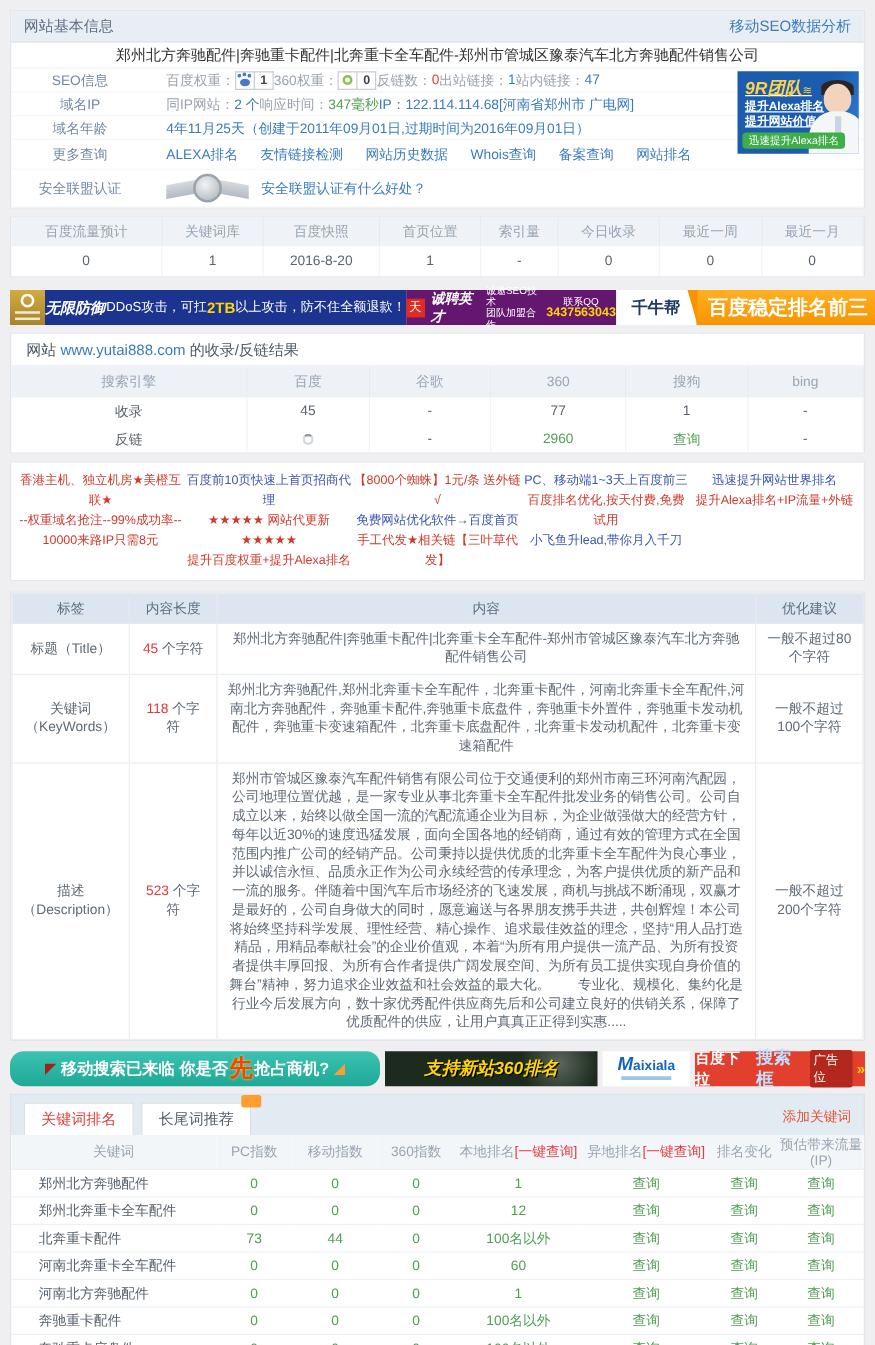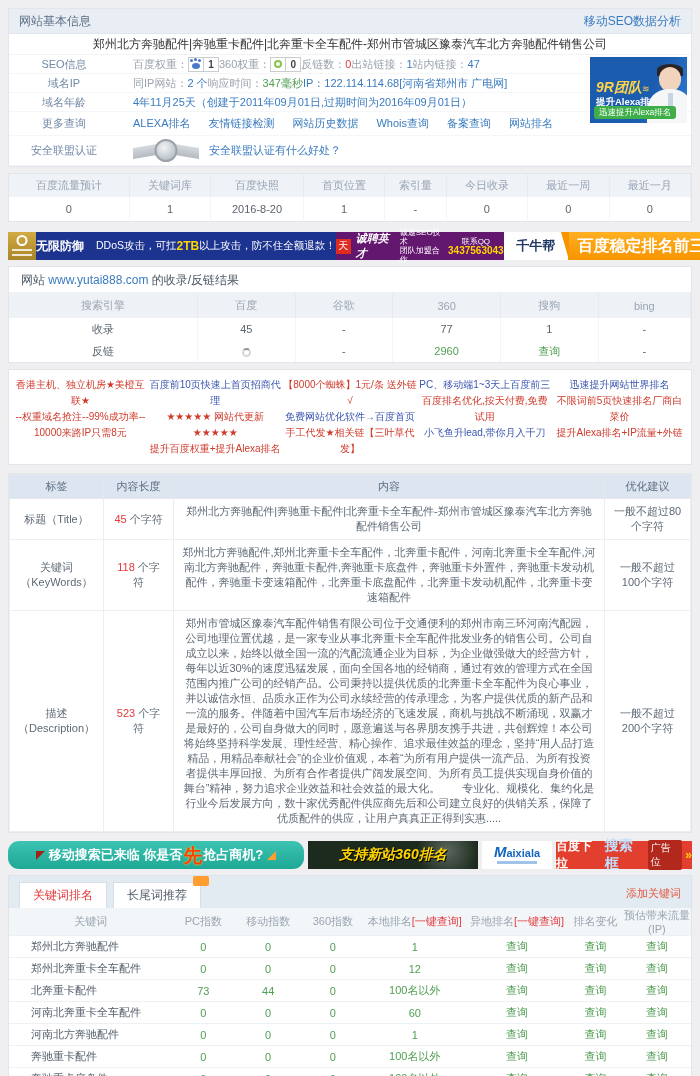--- a/index.html
+++ b/index.html
@@ -21,40 +21,40 @@
 .wnum{display:inline-flex;align-items:center;justify-content:center;min-width:15px;height:15px;border:1px solid #c9cdd2;border-left:none;font-weight:bold;color:#444;font-size:10px;}
 .paw{width:8px;height:6px;background:#4a77c9;border-radius:50%;position:relative;margin-top:3px;}
 .paw::before{content:"";position:absolute;width:3px;height:3px;background:#4a77c9;border-radius:50%;top:-4px;left:-2px;box-shadow:4px -1px 0 0 #4a77c9,8px 0 0 0 #4a77c9;}
 .ring{width:8px;height:8px;border:2px solid #8bc34a;border-radius:50%;display:inline-block;}
 .mlinks a{margin-right:18px;font-size:11px;}
 .medal{position:relative;width:66px;height:24px;flex:none;margin-right:10px;}
 .medal .wing{position:absolute;top:7px;width:24px;height:11px;background:linear-gradient(#d6dadf,#b4bac1);}
 .medal .wing.l{left:0;transform:skewY(-10deg);}
 .medal .wing.r{right:0;transform:skewY(10deg);}
 .medal .core{position:absolute;left:50%;top:0;transform:translateX(-50%);width:23px;height:23px;border-radius:50%;background:radial-gradient(circle at 40% 35%,#f2f4f6,#a8b0b8);border:2px solid #9aa2aa;}
-.side-ad{position:absolute;top:2px;right:4px;width:97px;height:66px;background:linear-gradient(115deg,#1b5cae 60%,#2f7fd6);overflow:hidden;color:#fff;padding:21px 0 0 6px;}
+.side-ad{position:absolute;top:2px;right:4px;width:97px;height:66px;background:linear-gradient(115deg,#1b5cae 60%,#2f7fd6);overflow:hidden;color:#fff;padding:5px 0 0 6px;text-decoration:underline;}
 .side-ad .brand{color:#ffd24a;font-weight:bold;font-style:italic;font-size:14px;line-height:14px;}
 .side-ad .flame{color:#ffd24a;font-size:9px;}
 .side-ad .l{font-size:9.5px;font-weight:bold;line-height:12px;}
 .side-ad .u{font-size:7.5px;color:#cfe3ff;margin-top:1px;}
 .side-ad .btn{position:absolute;left:4px;bottom:4px;background:#3fae49;border-radius:3px;color:#fff;font-size:8.5px;line-height:13px;padding:0 5px;}
 .person{position:absolute;right:-6px;top:10px;width:46px;height:70px;}
 .person .head{position:absolute;left:12px;top:0;width:22px;height:24px;border-radius:50% 50% 45% 45%;background:#f2d3bc;}
 .person .hair{position:absolute;left:10px;top:-3px;width:26px;height:12px;border-radius:50% 50% 0 0;background:#2a2424;}
 .person .shirt{position:absolute;left:0;top:22px;width:46px;height:48px;border-radius:45% 45% 0 0;background:#f4f6f8;}
 .person .tie{position:absolute;left:21px;top:26px;width:5px;height:26px;background:#c9d4e2;}
 table{border-collapse:collapse;width:100%;}
 .stats th{background:#eff3f8;color:#98a4b3;font-weight:normal;font-size:11px;height:23px;border-right:1px solid #e7ebf0;}
 .stats td{height:24px;text-align:center;font-size:11px;color:#5b646e;border-right:1px solid #f2f4f6;}
 .strip1{display:flex;height:28px;margin-top:10px;}
 .gold{width:28px;background:linear-gradient(#d2ab42,#a8842a);position:relative;flex:none;}
 .gold .ring2{position:absolute;left:50%;top:3px;transform:translateX(-50%);width:11px;height:11px;border:2px solid #fff;border-radius:50%;}
 .gold .bar{position:absolute;left:4px;right:4px;height:2px;background:rgba(255,255,255,.8);}
 .ddos{flex:1;background:#1c3390;color:#fff;display:flex;align-items:center;justify-content:center;font-size:10.5px;white-space:nowrap;}
-.ddos b{font-size:12px;margin-right:12px;}
+.ddos b{font-style:italic;font-size:12px;margin-right:1px;}
 .ddos .y{color:#ffd400;font-weight:bold;font-size:12px;}
 .hire{width:168px;flex:none;background:#63176e;color:#fff;display:flex;align-items:center;justify-content:center;gap:5px;}
 .hire .sq{width:15px;height:15px;background:#e02b20;color:#fff;font-size:10px;display:flex;align-items:center;justify-content:center;flex:none;}
 .hire .t{font-weight:bold;font-style:italic;font-size:11px;}
 .hire .c{font-size:8px;line-height:9px;}
 .hire .qq{color:#ffd400;font-weight:bold;font-size:10px;line-height:10px;}
 .qnbw{width:64px;flex:none;background:#fff;color:#1f3864;font-weight:bold;font-size:13px;display:flex;align-items:center;justify-content:center;position:relative;}
 .qnbw::after{content:"";position:absolute;right:-1px;top:0;border-top:28px solid #f79400;border-left:8px solid transparent;}
 .qnbo{width:196px;flex:none;background:linear-gradient(#ffb022,#f79400);display:flex;align-items:center;justify-content:center;gap:5px;color:#fff;}
 .qnbo .t1{font-weight:bold;font-size:16px;}
@@ -304,21 +304,20 @@
       <div class="t-blue">免费网站优化软件→百度首页</div>
       <div class="t-red">手工代发★相关链【三叶草代发】</div>
     </a>
     <a class="tcol">
       <div class="t-blue">PC、移动端1~3天上百度前三</div>
       <div class="t-red">百度排名优化,按天付费,免费试用</div>
       <div class="t-blue">小飞鱼升lead,带你月入千刀</div>
     </a>
     <a class="tcol">
       <div class="t-blue">迅速提升网站世界排名</div>
-      <div class="t-red">不限词前5页快速排名厂商白菜价</div>
       <div class="t-red">提升Alexa排名+IP流量+外链</div>
     </a>
   </div>
 
   <div class="panel" style="margin-top:8px;">
     <table class="meta">
       <tbody>
           <tr>
         <th class="tagc">标签</th>
         <th class="cntc">内容长度</th>

